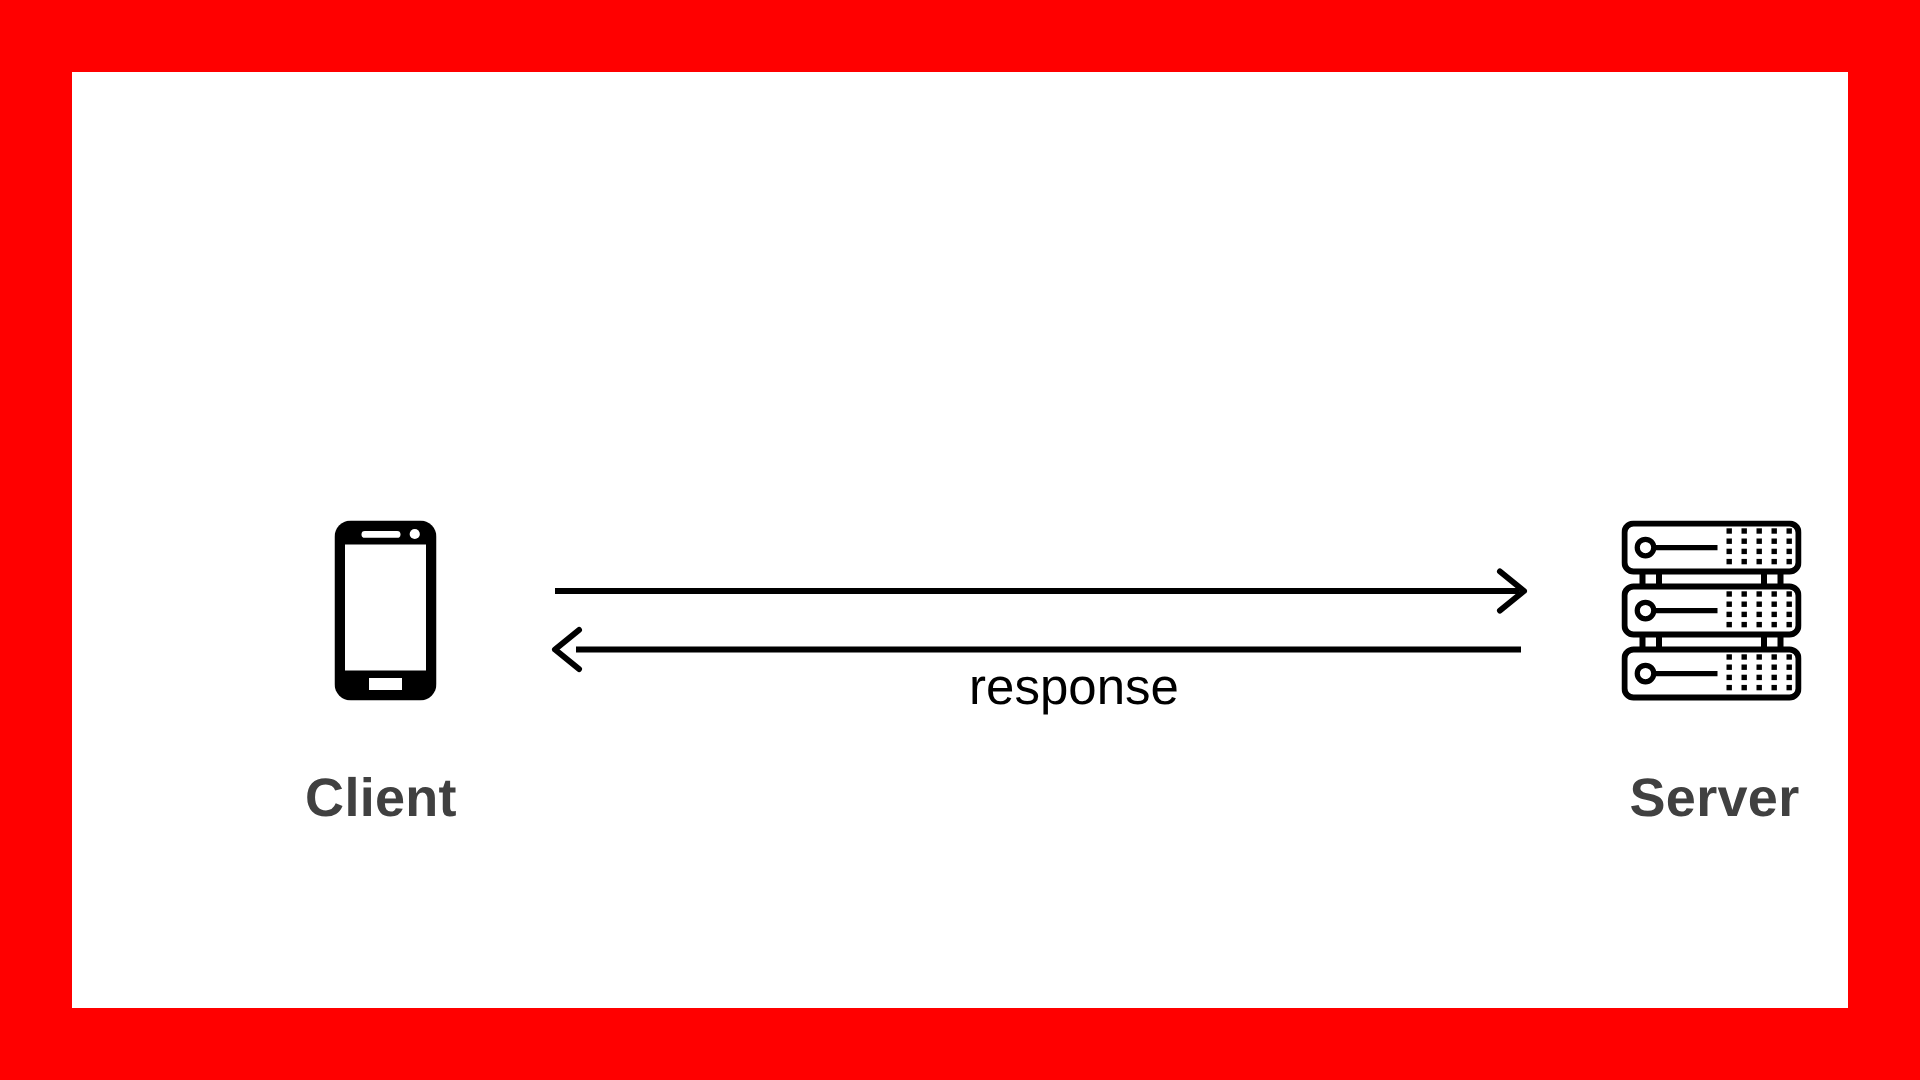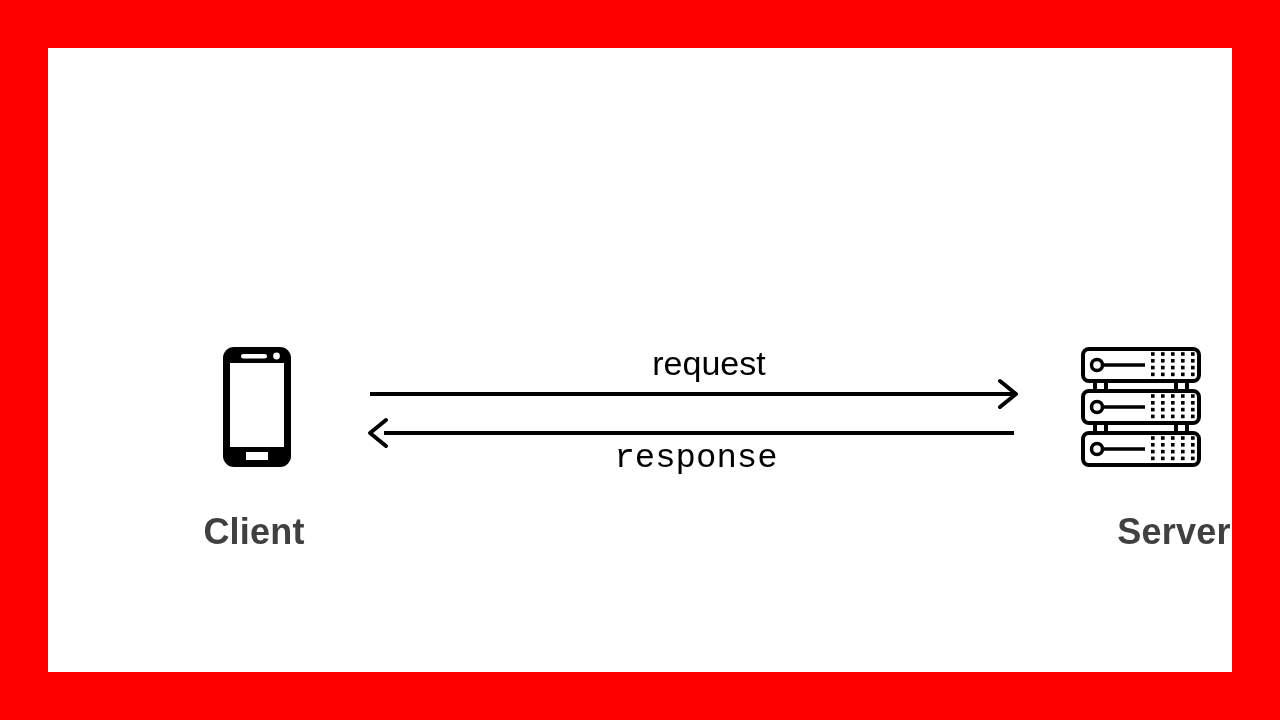--- a/index.html
+++ b/index.html
@@ -44,23 +44,23 @@
     display: flex;
     align-items: center;
     justify-content: center;
     transform: translateX(-50%);
     font-size: 34px;
     font-weight: 500;
     color: #000000;
     white-space: nowrap;
   }
   .client-label { left: 206px; top: 464px; }
-  .server-label { left: 1095px; top: 464px; margin-left: 31px; }
+  .server-label { left: 1095px; top: 464px; }
   .request-label { left: 661px; top: 295px; }
-  .response-label { left: 648px; top: 390px; font-family: Liberation Mono, monospace; }
+  .response-label { left: 668px; top: 390px; }
   .phone-icon { left: 175px; top: 299px; }
   .server-icon { left: 1033px; top: 299px; }
   .arrows { left: 310px; top: 326px; }
 </style>
 </head>
 <body>
 
 <div class="frame">
   <div class="canvas">
 
@@ -116,21 +116,20 @@
           <line x1="12" y1="20" x2="655" y2="20" stroke="#000000" stroke-width="4"></line>
           <polyline points="642,7 658,20 642,33" fill="none" stroke="#000000" stroke-width="4" stroke-linecap="round" stroke-linejoin="round"></polyline>
         </g>
         <g>
           <line x1="656" y1="59" x2="26" y2="59" stroke="#000000" stroke-width="4"></line>
           <polyline points="28,46 12,59 28,72" fill="none" stroke="#000000" stroke-width="4" stroke-linecap="round" stroke-linejoin="round"></polyline>
         </g>
       </svg>
     </div>
 
-    <div class="arrow-label request-label">request</div>
 
     <div class="arrow-label response-label">response</div>
 
     <div class="node-label client-label">Client</div>
 
     <div class="node-label server-label">Server</div>
 
   </div>
 </div>
 

